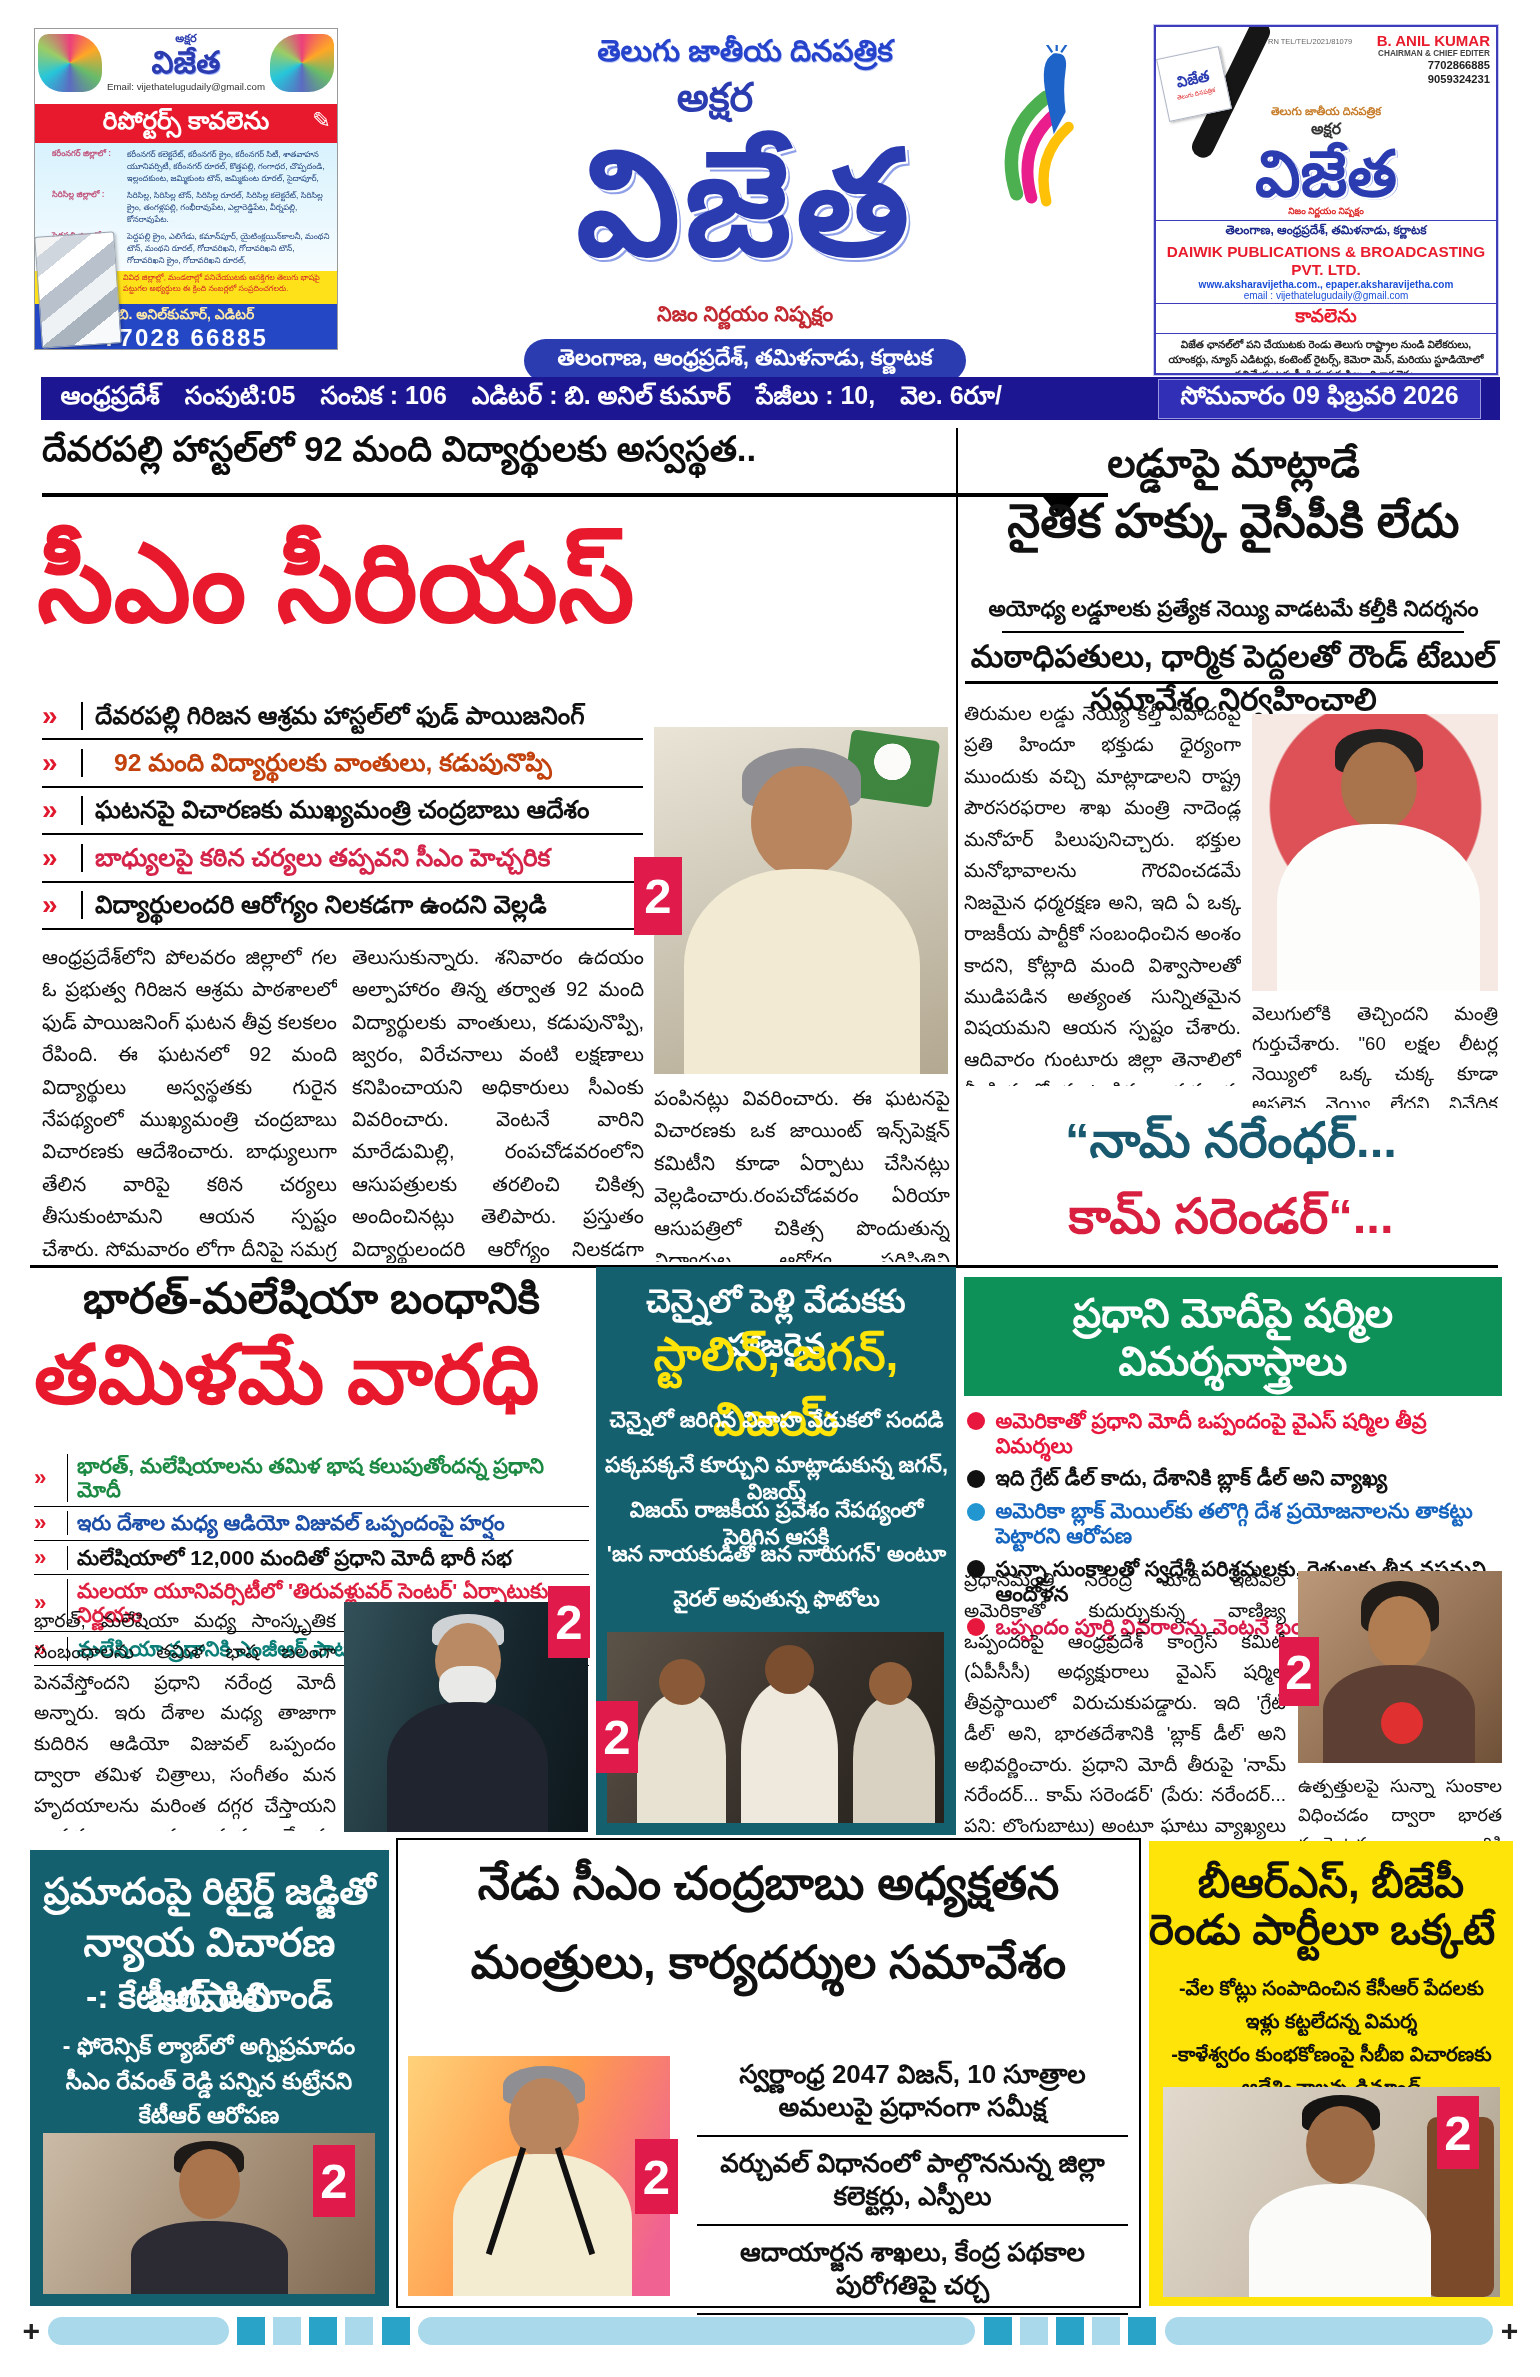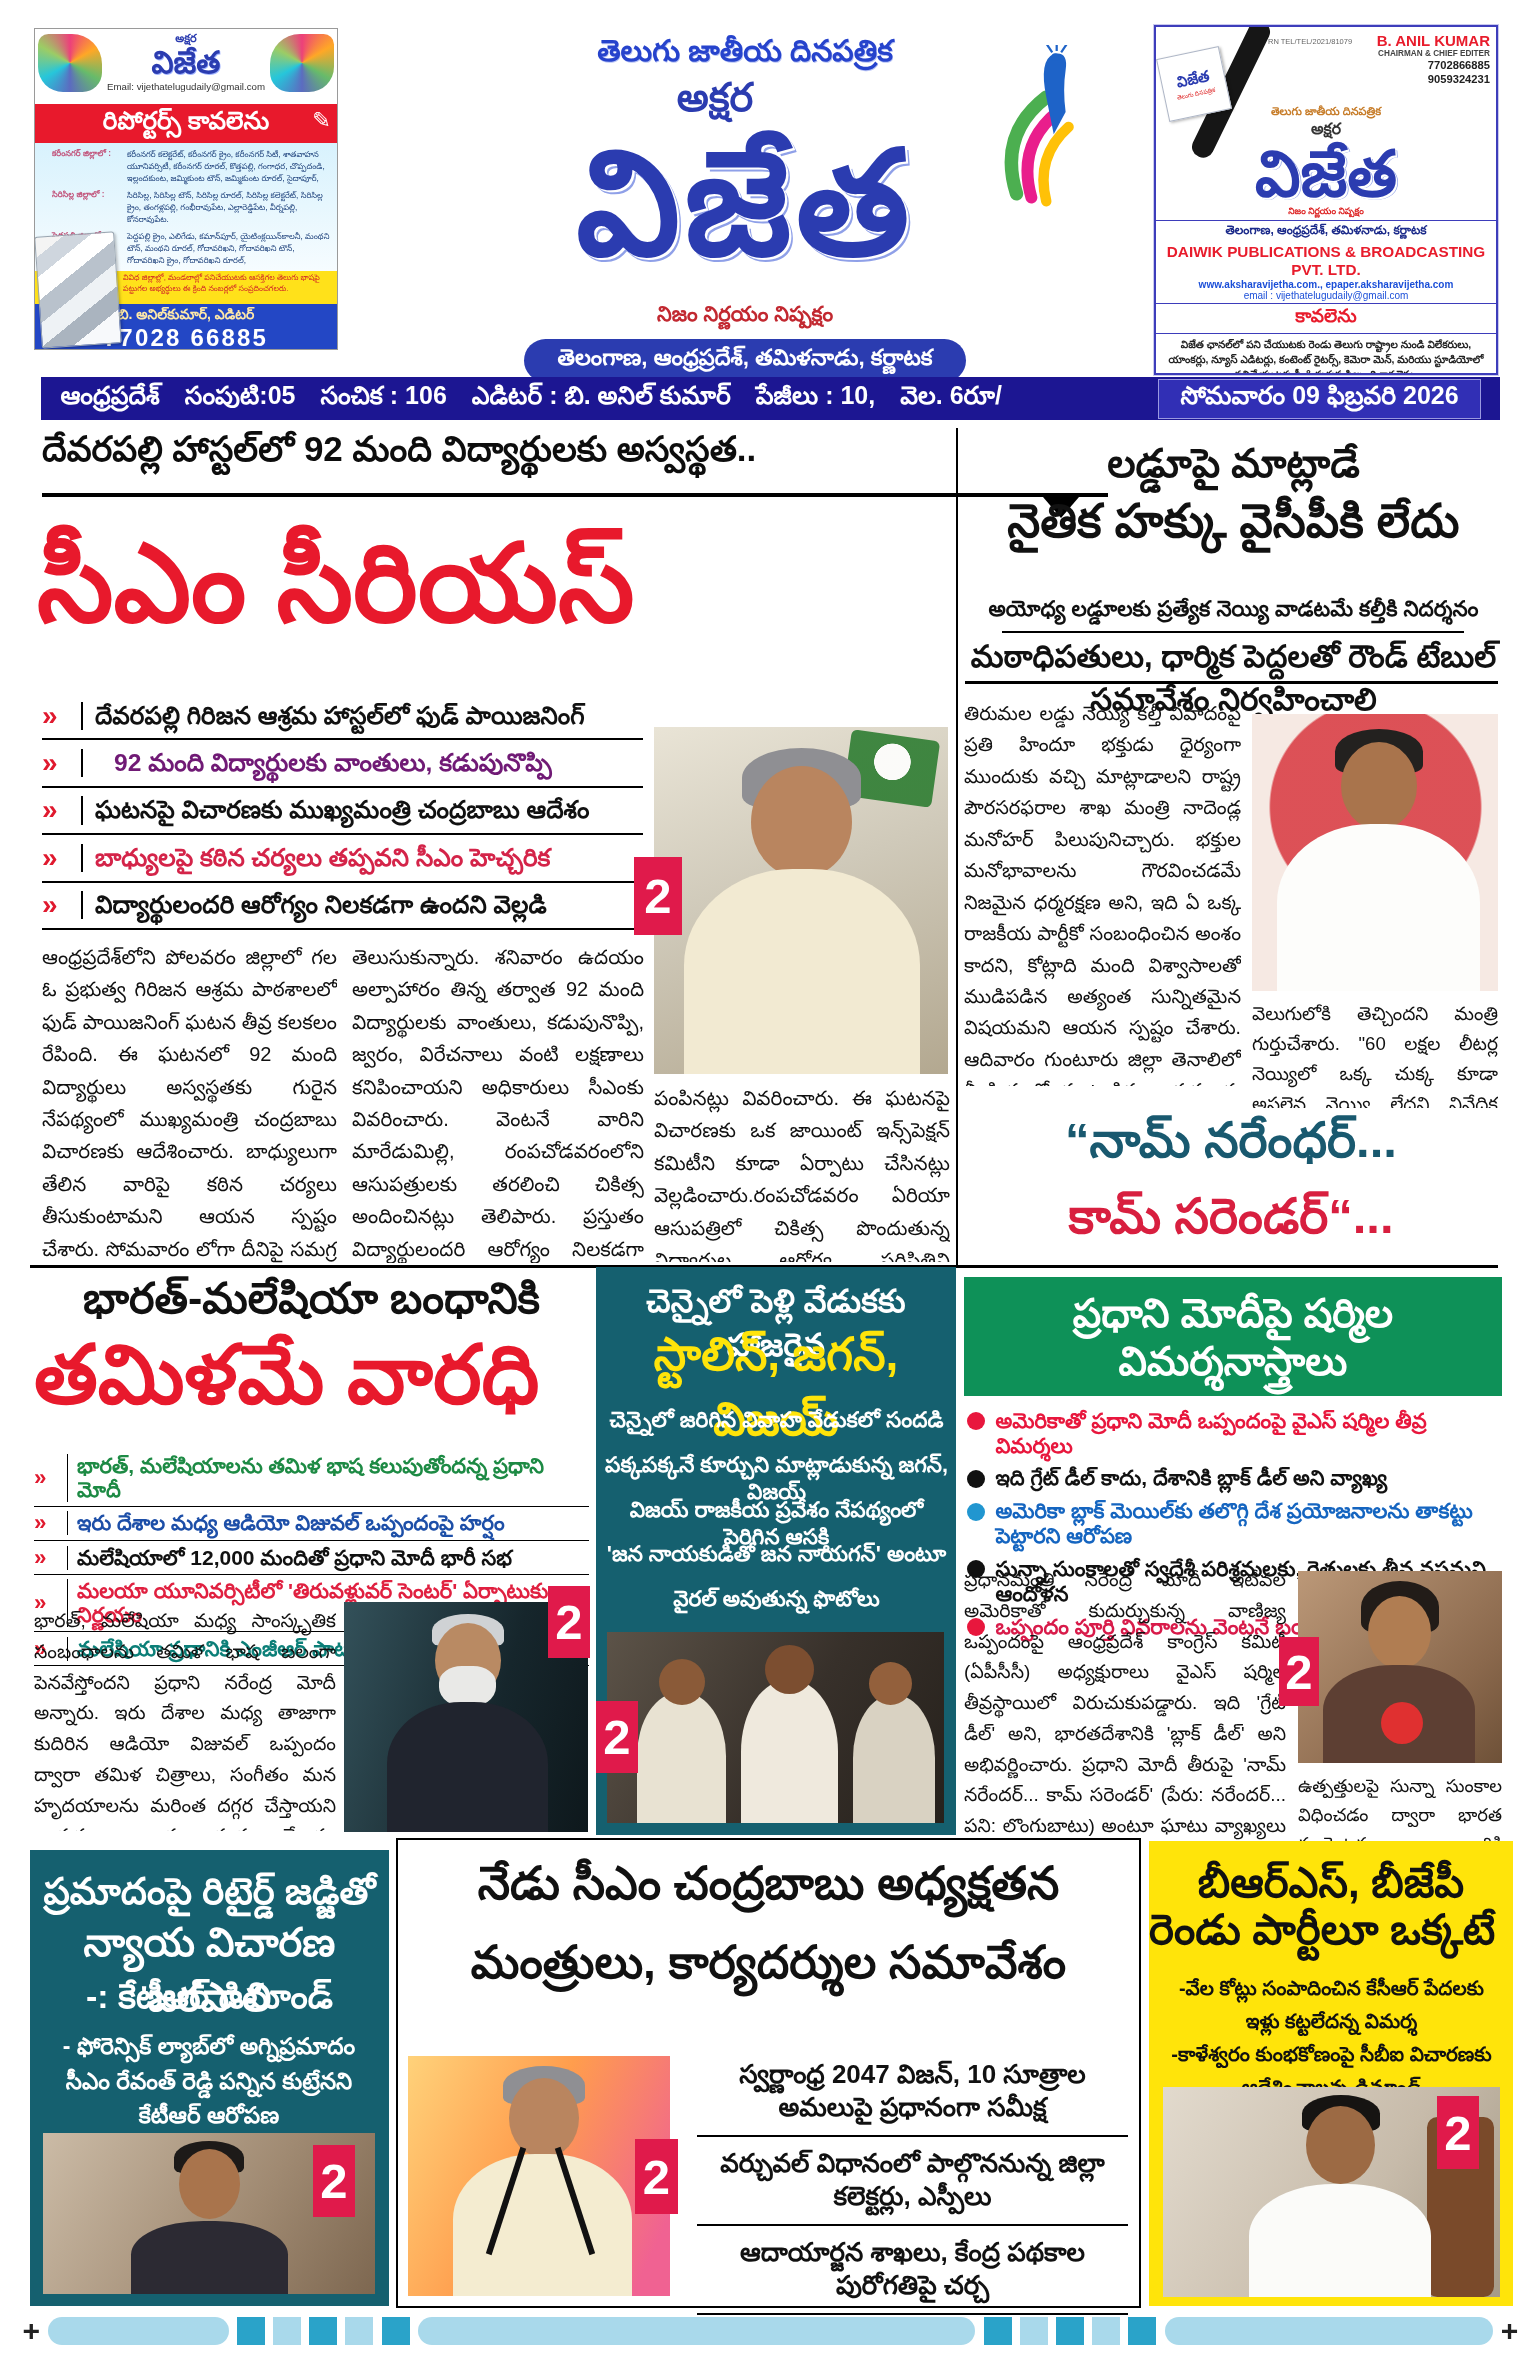--- a/index.html
+++ b/index.html
@@ -334,21 +334,21 @@
   <div class="abs kicker-tri"></div>
   <div class="abs lead-head">సీఎం సీరియస్</div>
 
   <div class="abs lead-bullets">
     <div class="lb-row">
       <span class="lb-arr">»</span>
       <span class="lb-txt" style="color: rgb(17, 17, 17);">దేవరపల్లి గిరిజన ఆశ్రమ హాస్టల్‌లో ఫుడ్ పాయిజనింగ్</span>
     </div>
     <div class="lb-row">
       <span class="lb-arr">»</span>
-      <span class="lb-txt" style="color: #701a75; padding-left: 31px;">92 మంది విద్యార్థులకు వాంతులు, కడుపునొప్పి</span>
+      <span class="lb-txt" style="color: #c2410c; padding-left: 31px;">92 మంది విద్యార్థులకు వాంతులు, కడుపునొప్పి</span>
     </div>
     <div class="lb-row">
       <span class="lb-arr">»</span>
       <span class="lb-txt" style="color: rgb(17, 17, 17);">ఘటనపై విచారణకు ముఖ్యమంత్రి చంద్రబాబు ఆదేశం</span>
     </div>
     <div class="lb-row">
       <span class="lb-arr">»</span>
       <span class="lb-txt" style="color: rgb(212, 36, 73);">బాధ్యులపై కఠిన చర్యలు తప్పవని సీఎం హెచ్చరిక</span>
     </div>
     <div class="lb-row">

